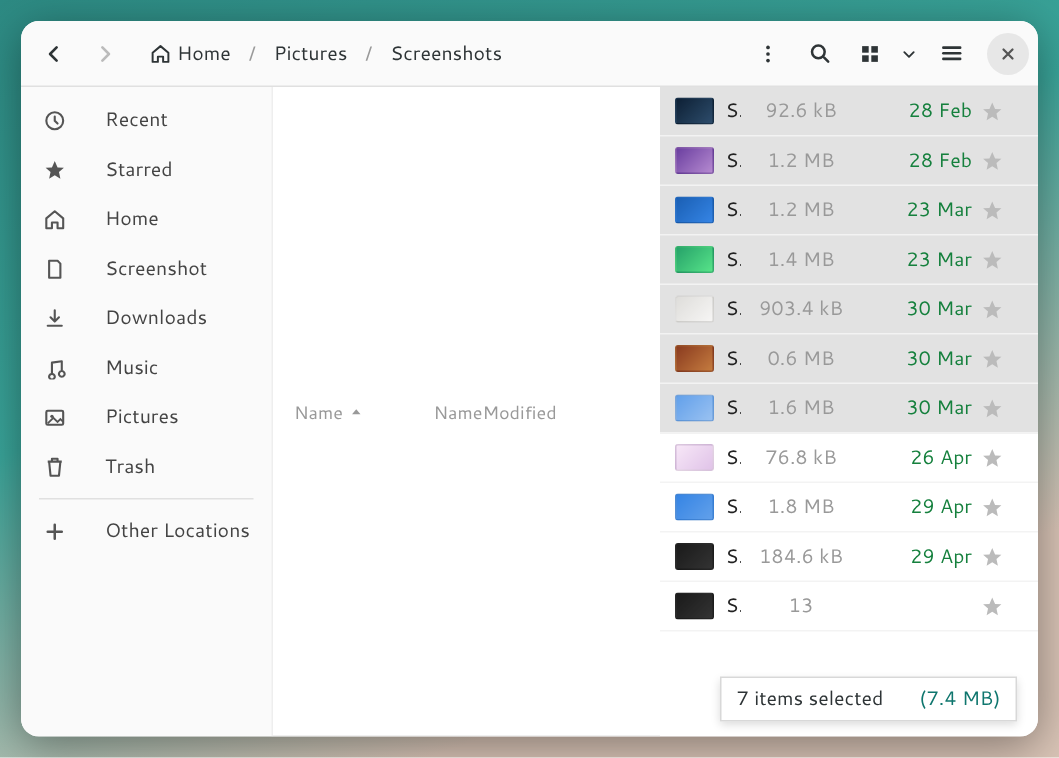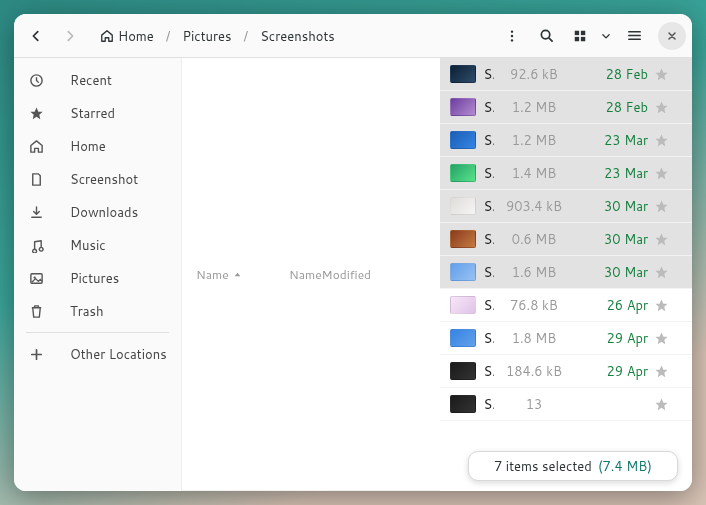--- a/index.html
+++ b/index.html
@@ -33,21 +33,21 @@
   .list-body { flex: 1; overflow-y: hidden; padding-right: 0; }
   .row { display: flex; align-items: center; padding: 7px 14px 7px 10px; border-bottom: 1px solid #f3f3f3; cursor: pointer; }
   .row.sel { background: #e2e2e2; }
   .thumb { width: 26px; height: 18px; border-radius: 2px; margin-right: 8px; display: inline-block; flex-shrink: 0; border: 1px solid rgba(0,0,0,0.08); }
   .fname { flex: 1; white-space: nowrap; overflow: hidden; text-overflow: ellipsis; color: #222; }
   .fsize { width: 80px; text-align: center; color: #999; font-size: 13px; }
   .fmod { width: 80px; text-align: right; color: #15803d; font-size: 13px; padding-right: 6px; }
   .fstar { width: 24px; text-align: center; color: #bbb; }
   .fstar svg { vertical-align: middle; }
   
-  .status { position: absolute; right: 14px; bottom: 10px; background: #fff; border: 1px solid #d8d8d8; border-radius: 10px; padding: 5px 25px; box-shadow: 0 2px 6px rgba(0,0,0,0.15); font-size: 13px; display: flex; gap: 6px; align-items:center; }
+  .status { position: absolute; right: 14px; bottom: 10px; background: #fff; border: 1px solid #d8d8d8; border-radius: 0; padding: 5px 10px; box-shadow: 0 2px 6px rgba(0,0,0,0.15); font-size: 13px; display: flex; gap: 24px; align-items:center; }
   .status .sub { color: #0f766e; }
   svg { display: block; }
 </style>
 </head>
 <body>
 
 <div class="window">
 
   <div class="headerbar">
     <div class="hb-btn">

